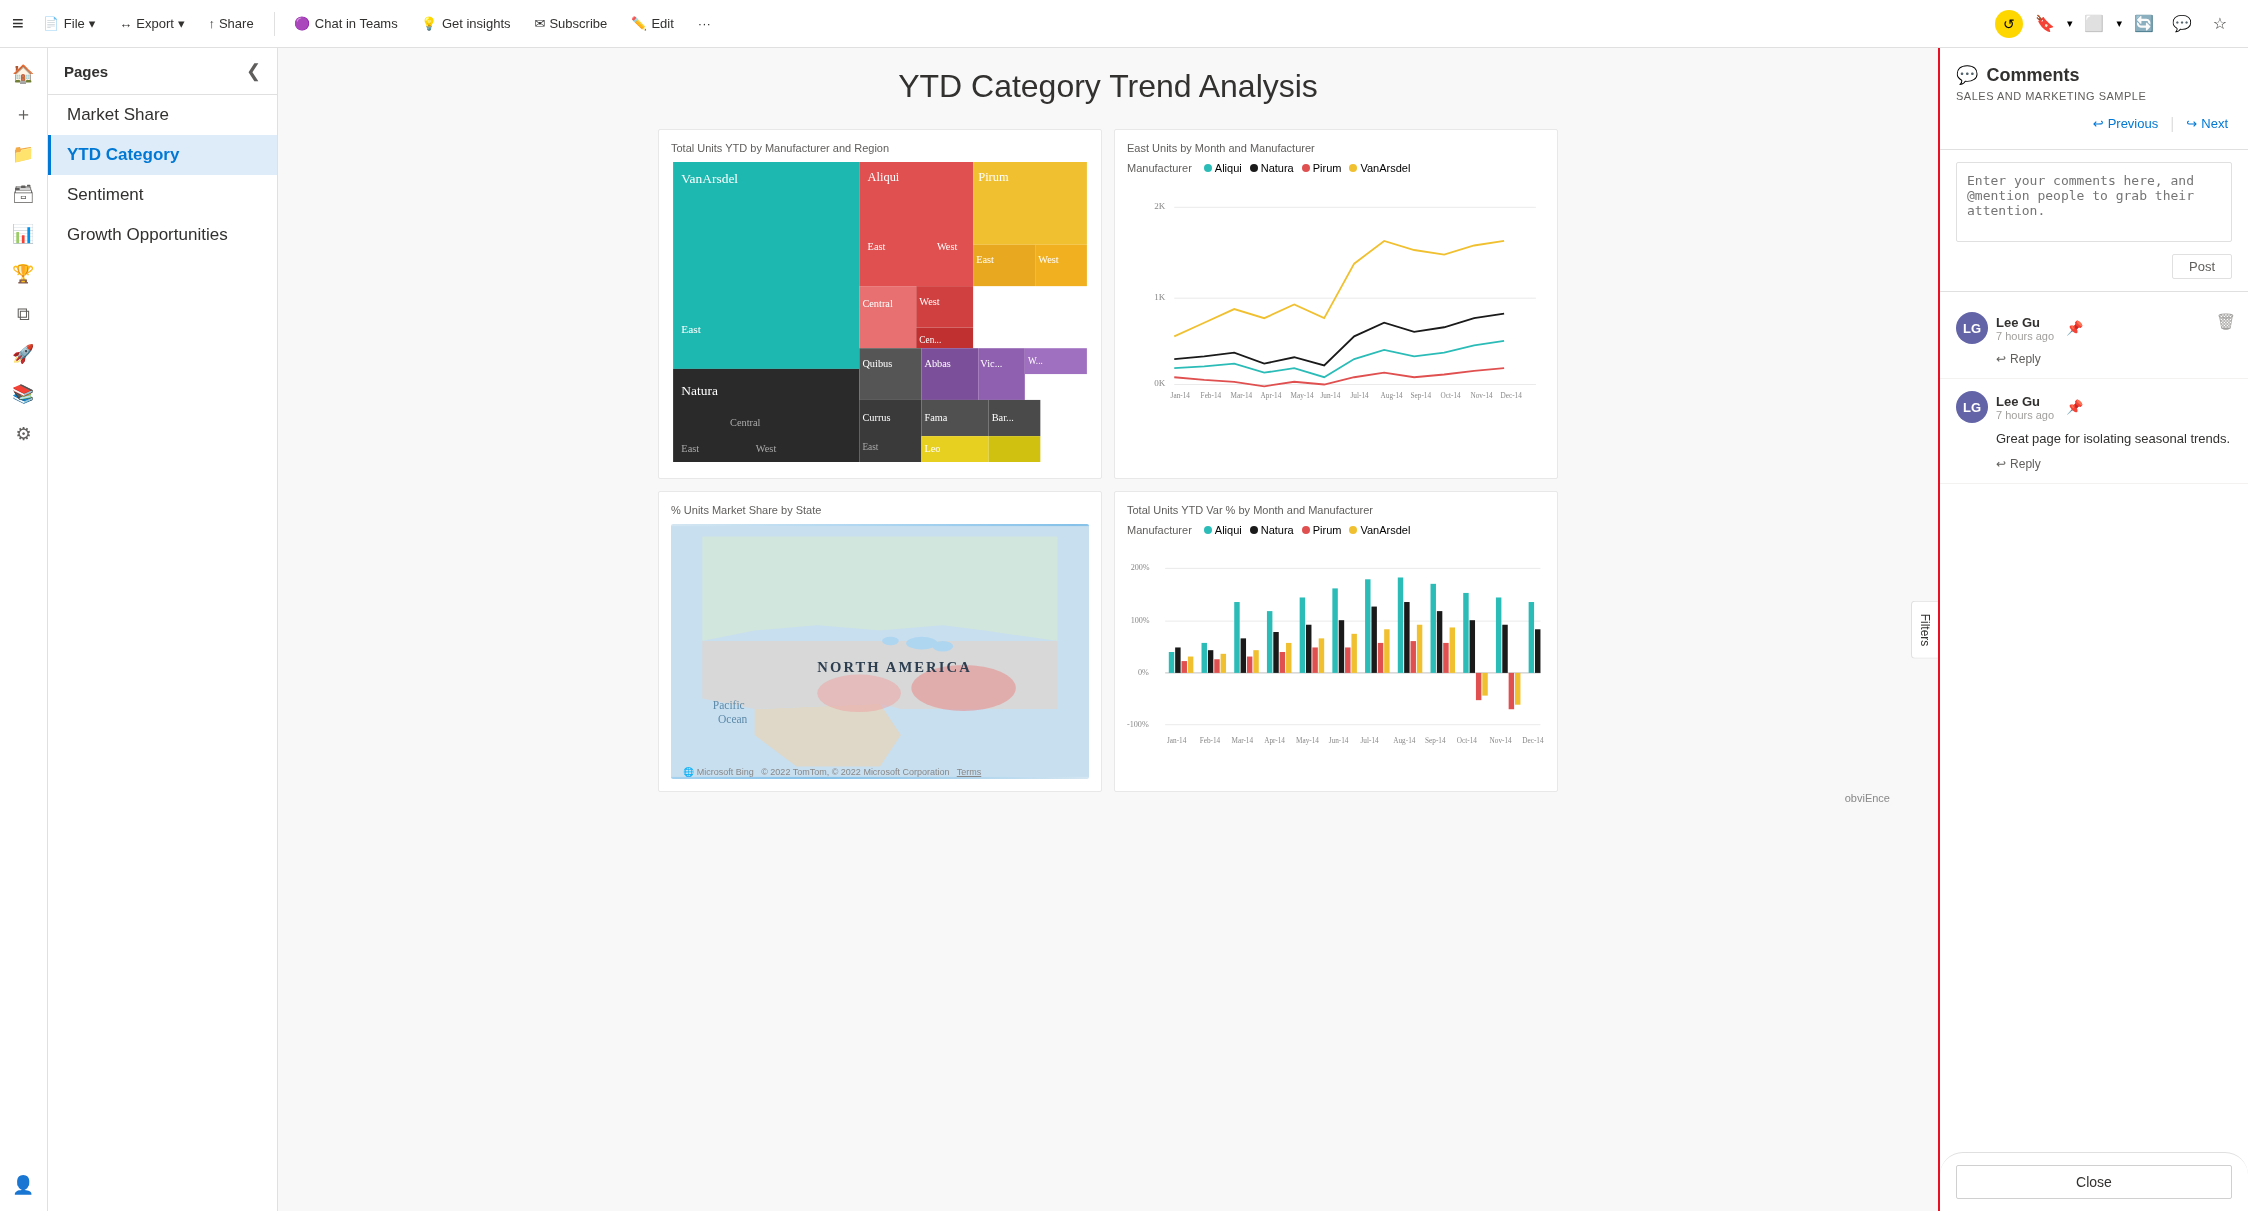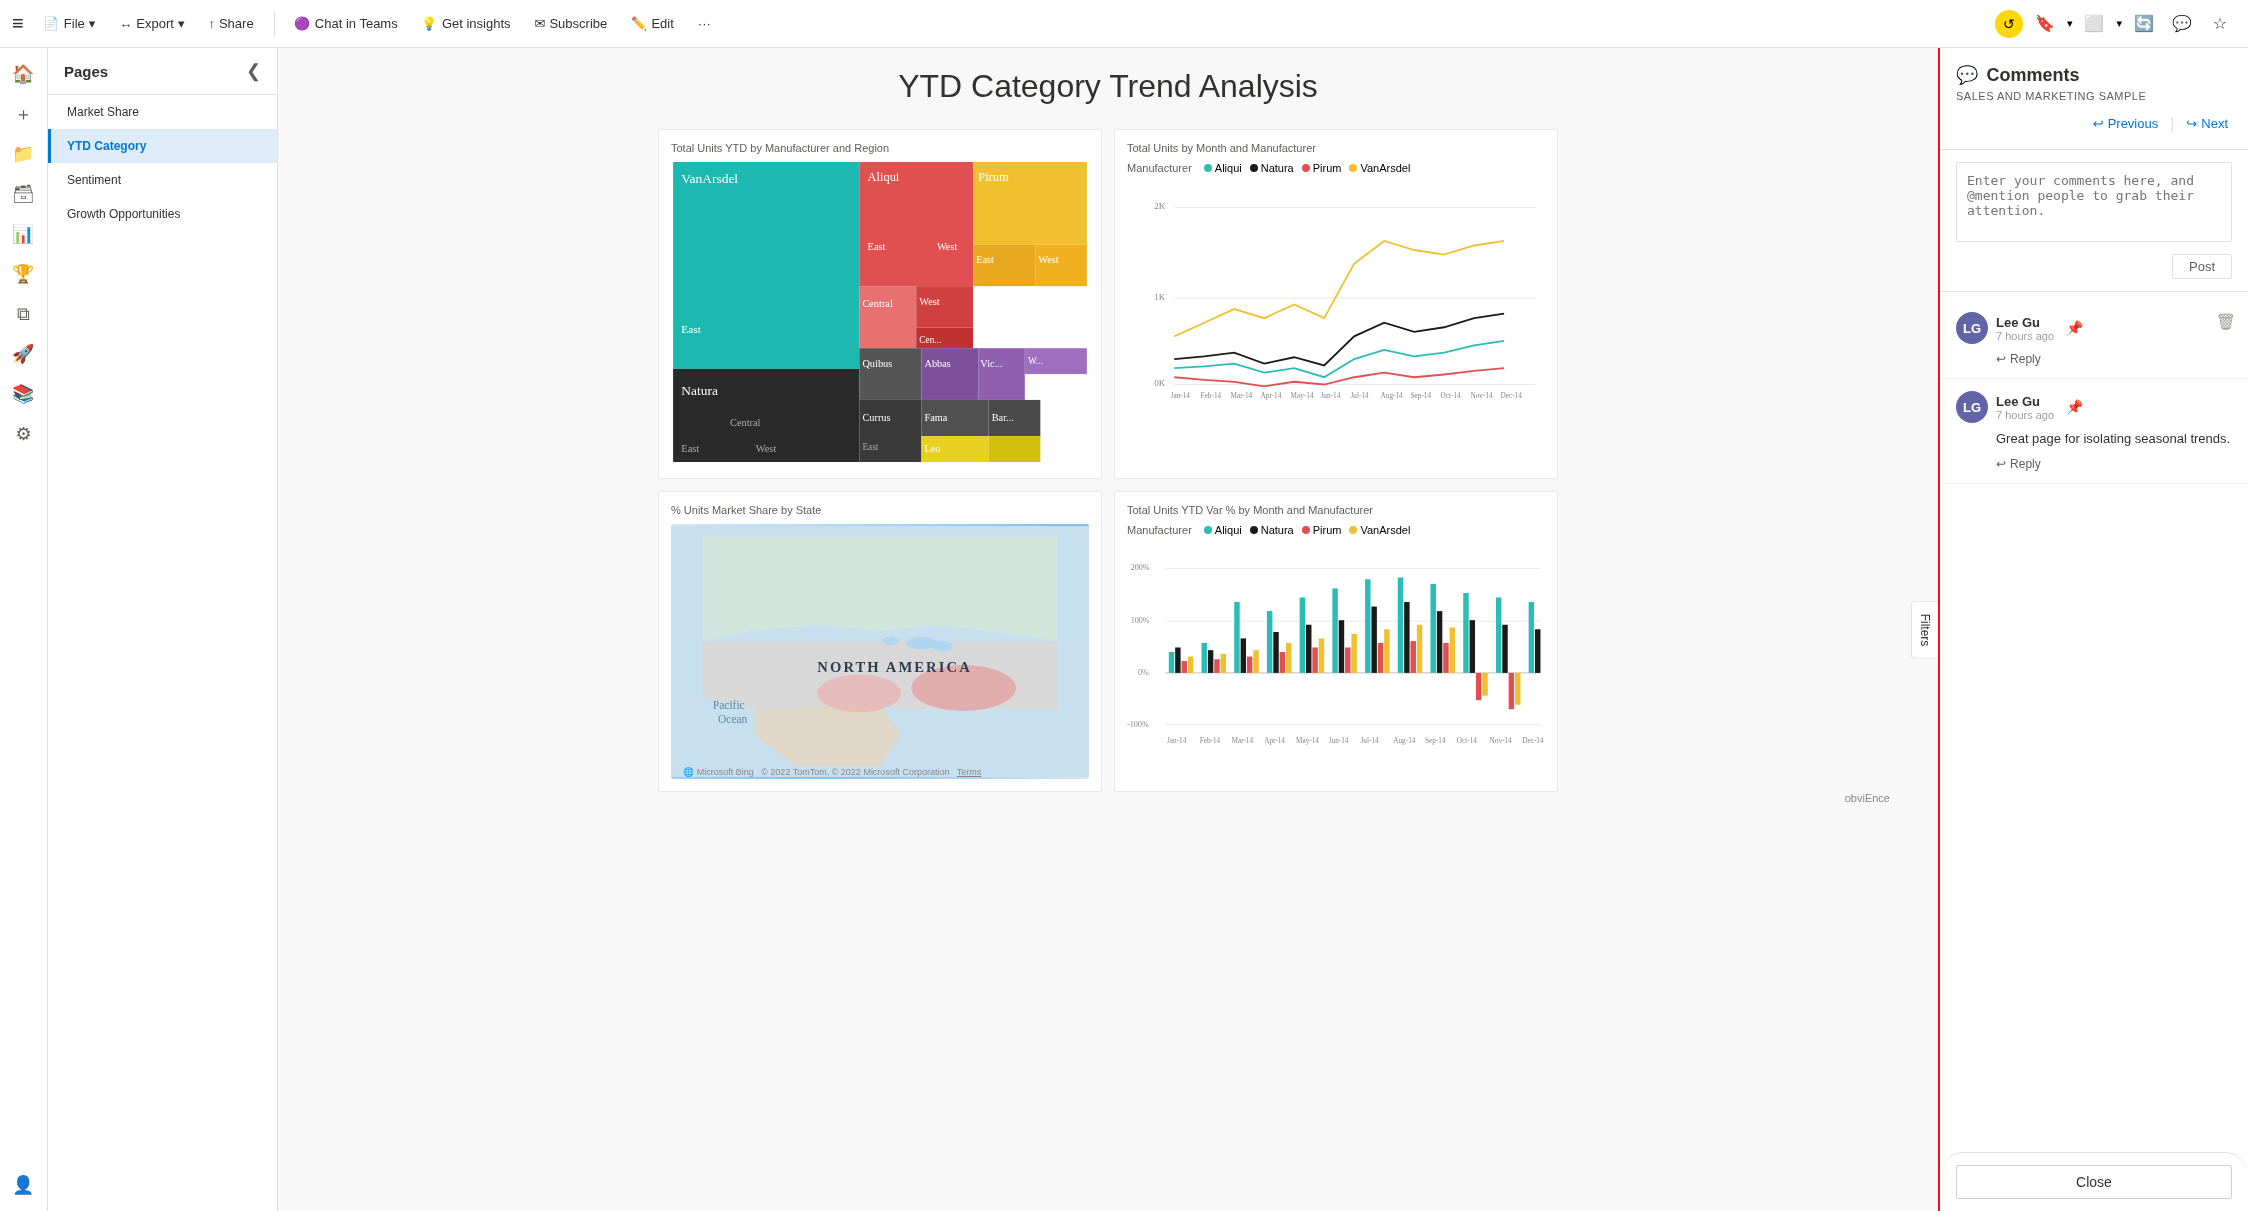--- a/index.html
+++ b/index.html
@@ -46,21 +46,21 @@
       width: 230px; background: #fff; border-right: 1px solid #e0e0e0;
       display: flex; flex-direction: column; flex-shrink: 0;
     }
     .pages-header {
       display: flex; align-items: center; justify-content: space-between;
       padding: 12px 16px; border-bottom: 1px solid #e0e0e0;
     }
     .pages-title { font-size: 15px; font-weight: 600; color: #323130; }
     .pages-collapse { font-size: 18px; cursor: pointer; color: #605e5c; }
     .page-item {
-      padding: 10px 16px; cursor: pointer; font-size: 12px; color: #323130;
+      padding: 10px 16px; cursor: pointer; font-size: 17px; color: #323130;
       border-left: 3px solid transparent;
     }
     .page-item.active { border-left: 3px solid #0078d4; background: #deecf9; font-weight: 600; color: #0078d4; }
 
     
     .content-area {
       flex: 1; display: flex; flex-direction: column; overflow: hidden;
       background: #f8f8f8; position: relative;
     }
 
@@ -329,21 +329,21 @@
             <text x="308" y="250" font-size="10" fill="white" font-family="Segoe UI">Bar...</text>
 
             <rect x="240" y="265" width="65" height="25" fill="#e8d020"></rect>
             <text x="243" y="280" font-size="10" fill="white" font-family="Segoe UI">Leo</text>
 
             <rect x="305" y="265" width="50" height="25" fill="#d0c010"></rect>
           </svg>
         </div>
 
         <div class="chart-container">
-          <div class="chart-title">Total Units by Month and Manufacturer</div>
+          <div class="chart-title">East Units by Month and Manufacturer</div>
           <div class="legend">
             <span style="font-size:11px;color:#605e5c;margin-right:4px;">Manufacturer</span>
             <span class="legend-item">
               <span class="legend-dot" style="background:#2bbcb8;"></span>
               <span>Aliqui</span>
             </span>
             <span class="legend-item">
               <span class="legend-dot" style="background:#1a1a1a;"></span>
               <span>Natura</span>
             </span>

